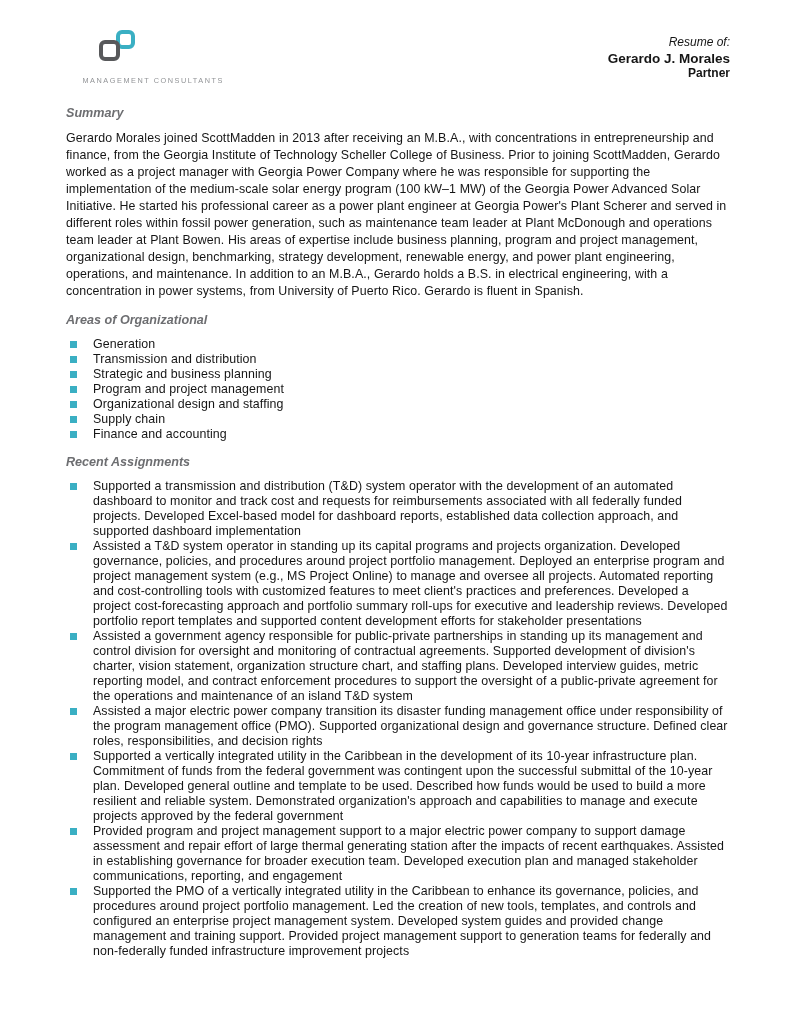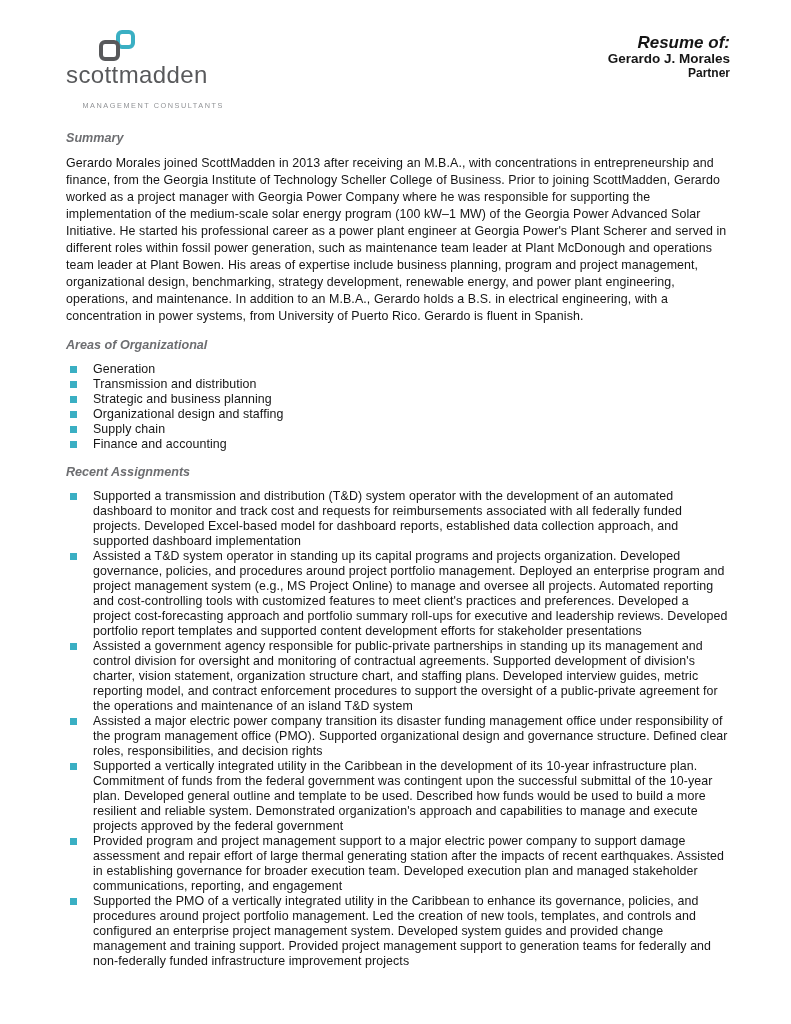--- a/index.html
+++ b/index.html
@@ -19,21 +19,21 @@
   
   .header{display:flex;justify-content:space-between;align-items:flex-start;margin-bottom:21px;}
   .logo{width:158px;}
   .logo-icon{position:relative;width:38px;height:31px;margin-left:33px;margin-bottom:3px;}
   .sq{position:absolute;border-radius:6px;}
   .sq-teal{width:19px;height:19px;border:4px solid var(--accent);right:2px;top:0;}
   .sq-gray{width:21px;height:21px;border:4px solid var(--logo-gray);left:0;bottom:0;background:#ffffff;}
   .logo-brand{font-size:24px;line-height:22px;color:var(--logo-gray);letter-spacing:.4px;}
   .logo-tagline{font-size:7.3px;color:var(--tagline-gray);letter-spacing:1.55px;text-align:right;margin-top:15px;}
   .resume-block{text-align:right;padding-top:5px;line-height:15.5px;}
-  .resume-of{font-style:italic;font-weight:bold;font-size:17px;}
+  .resume-of{font-style:italic;font-weight:normal;font-size:12px;}
   .person-name{font-weight:bold;font-size:13.5px;}
   .person-title{font-weight:bold;font-size:12px;}
   
   .section-heading{
     font-size:12.6px;font-weight:bold;font-style:italic;color:var(--heading-gray);
     margin:0 0 9px 0;line-height:15px;
   }
   .section{margin-bottom:13px;}
   .body-text{font-size:12.4px;line-height:17px;margin:0;letter-spacing:0.1px;}
   ul.bullets{list-style:none;margin:0;padding:0;}
@@ -48,41 +48,41 @@
 <body>
 
 <div class="page">
 
   <div class="header">
     <div class="logo">
       <div class="logo-icon">
         <span class="sq sq-teal"></span>
         <span class="sq sq-gray"></span>
       </div>
-      <div class="logo-brand">scottmadden</div>
       <div class="logo-tagline">MANAGEMENT CONSULTANTS</div>
     </div>
     <div class="resume-block">
       <div class="resume-of">Resume of:</div>
       <div class="person-name">Gerardo J. Morales</div>
       <div class="person-title">Partner</div>
     </div>
   </div>
 
   <div class="section">
     <h2 class="section-heading">Summary</h2>
     <p class="body-text">Gerardo Morales joined ScottMadden in 2013 after receiving an M.B.A., with concentrations in entrepreneurship and finance, from the Georgia Institute of Technology Scheller College of Business. Prior to joining ScottMadden, Gerardo worked as a project manager with Georgia Power Company where he was responsible for supporting the implementation of the medium-scale solar energy program (100 kW–1 MW) of the Georgia Power Advanced Solar Initiative. He started his professional career as a power plant engineer at Georgia Power's Plant Scherer and served in different roles within fossil power generation, such as maintenance team leader at Plant McDonough and operations team leader at Plant Bowen. His areas of expertise include business planning, program and project management, organizational design, benchmarking, strategy development, renewable energy, and power plant engineering, operations, and maintenance. In addition to an M.B.A., Gerardo holds a B.S. in electrical engineering, with a concentration in power systems, from University of Puerto Rico. Gerardo is fluent in Spanish.</p>
   </div>
 
   <div class="section">
     <h2 class="section-heading">Areas of Organizational</h2>
     <ul class="bullets">
       <li>Generation</li>
       <li>Transmission and distribution</li>
       <li>Strategic and business planning</li>
+      <li>Program and project management</li>
       <li>Organizational design and staffing</li>
       <li>Supply chain</li>
       <li>Finance and accounting</li>
     </ul>
   </div>
 
   <div class="section">
     <h2 class="section-heading">Recent Assignments</h2>
     <ul class="bullets">
       <li>Supported a transmission and distribution (T&amp;D) system operator with the development of an automated dashboard to monitor and track cost and requests for reimbursements associated with all federally funded projects. Developed Excel-based model for dashboard reports, established data collection approach, and supported dashboard implementation</li>

